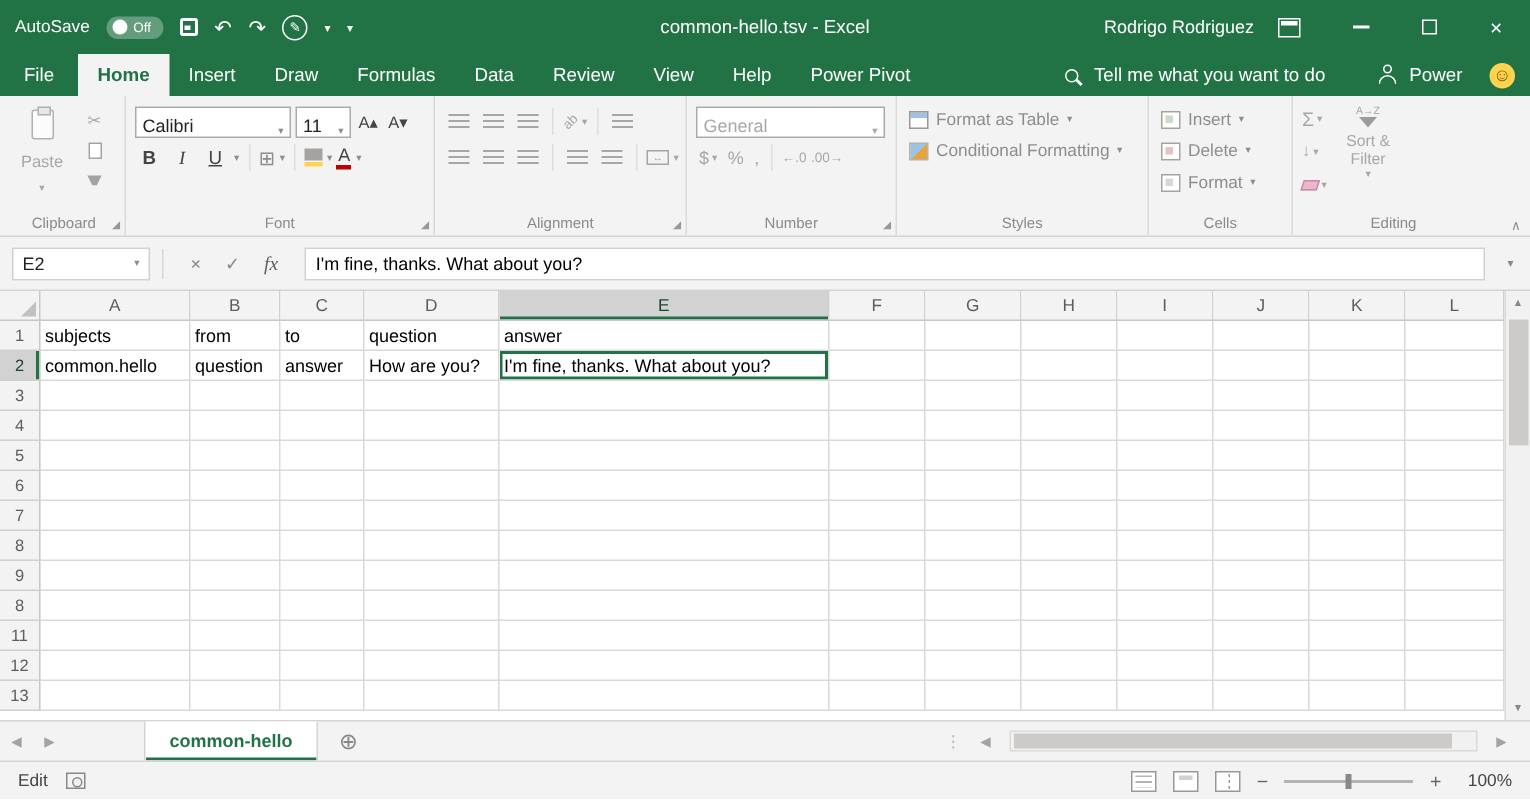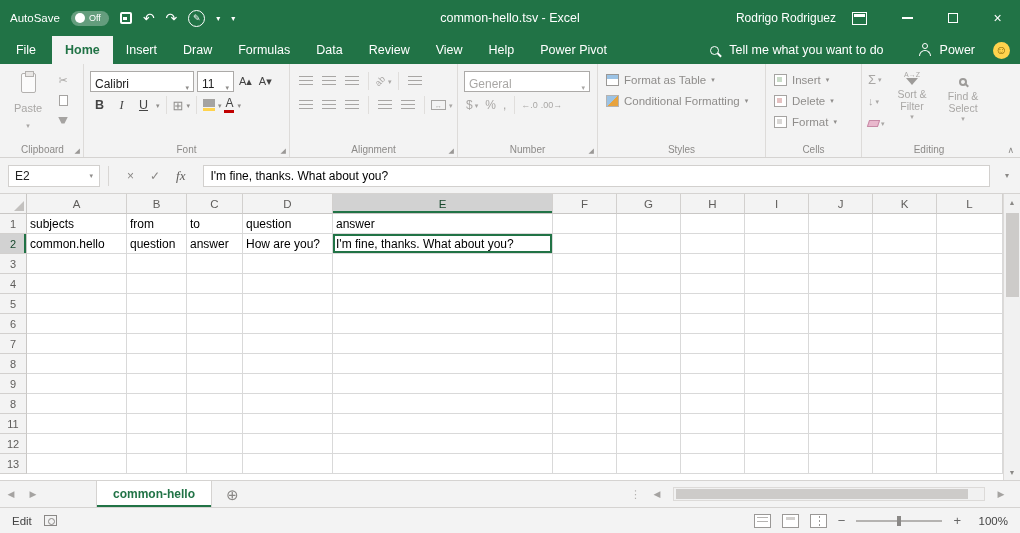--- a/index.html
+++ b/index.html
@@ -403,26 +403,20 @@
               <span class="eraser"></span>
               <span class="caret">▾</span>
             </span>
         </div>
         <div class="big-btn disabled">
           <span class="azl">A→Z</span>
           <span class="funnel"></span>
           <span>Sort &amp; Filter</span>
           <span class="caret">▾</span>
         </div>
-        <div class="big-btn disabled">
-          <span style="height:7px"></span>
-          <span class="mag"></span>
-          <span>Find &amp; Select</span>
-          <span class="caret">▾</span>
-        </div>
       </div>
       <div class="rg-label">Editing</div>
     </div>
 
     <span class="collapse-ribbon">∧</span>
   </div>
 
   <div class="formulabar">
     <div class="namebox">
       <span>E2</span>

